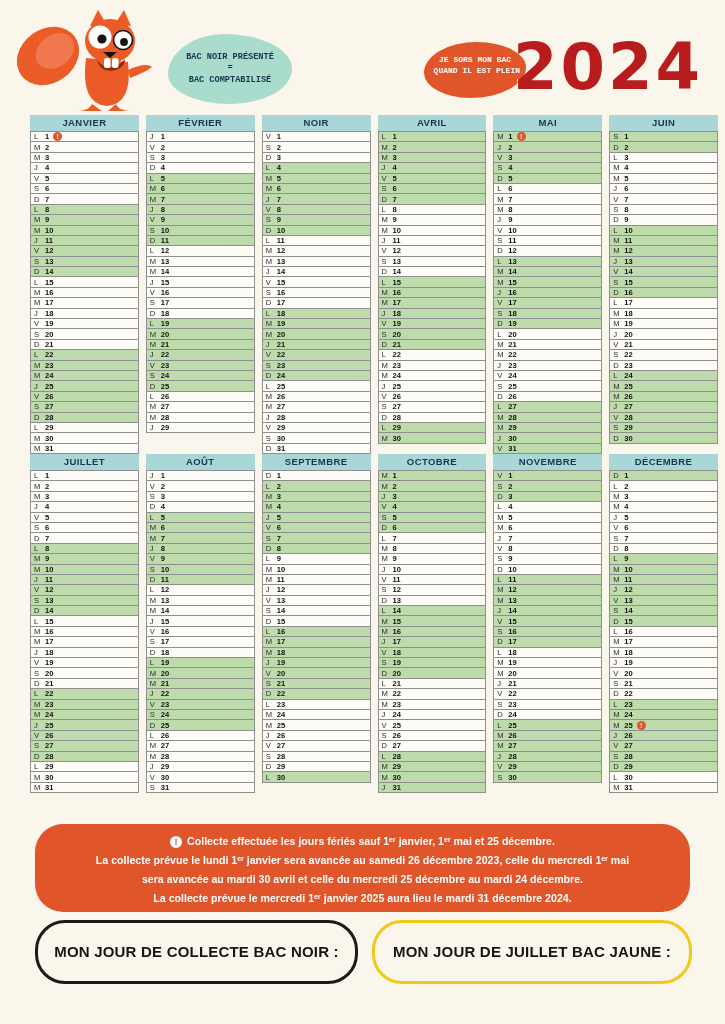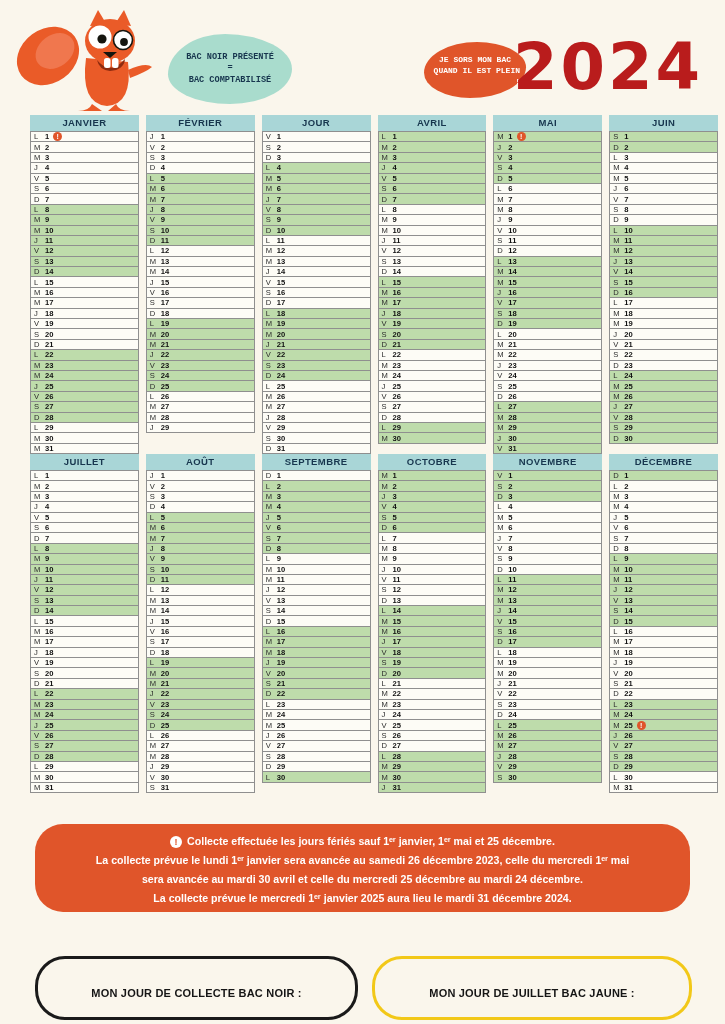--- a/index.html
+++ b/index.html
@@ -41,22 +41,22 @@
   
   .footer-note { position:absolute; left:35px; top:824px; width:655px; height:88px;
                  background:var(--accent-orange,#e0552a); border-radius:28px; color:#fff;
                  font-weight:bold; font-size:10.6px; line-height:19px; text-align:center; padding-top:8px; }
   .footer-note .line1 { display:flex; align-items:center; justify-content:center; gap:5px; }
   .info-icon { display:inline-block; width:12px; height:12px; border-radius:50%; background:#fff;
                color:var(--accent-orange,#e0552a); font-size:9px; line-height:12px; font-weight:bold; text-align:center; }
 
   
   .collect-box { position:absolute; top:920px; height:64px; border-radius:30px; background:var(--page-bg,#faf6ec);
-                 text-align:center; font-weight:bold; font-size:11px; color:#151515; padding-top:28px;
-                 letter-spacing:.2px;margin-top:36px; }
+                 text-align:center; font-weight:bold; font-size:15px; color:#151515; padding-top:20px;
+                 letter-spacing:.2px; }
   .collect-box.black  { left:35px;  width:323px; border:3px solid var(--box-black,#1a1a1a); }
   .collect-box.yellow { left:372px; width:320px; border:3px solid var(--box-yellow,#f2c818); }
 </style>
 </head>
 <body>
 
 <div id="page">
 
   <div class="mascot">
     <svg width="150" height="105" viewBox="0 0 150 105">
@@ -339,21 +339,21 @@
             <span class="day-letter">M</span>
             <span class="day-num">28</span>
           </div>
           <div class="day-row">
             <span class="day-letter">J</span>
             <span class="day-num">29</span>
           </div>
         </div>
       </div>
       <div class="month">
-        <div class="month-header">JOUR</div>
+        <div class="month-header">NOIR</div>
         <div class="month-days">
           <div class="day-row">
             <span class="day-letter">V</span>
             <span class="day-num">1</span>
           </div>
           <div class="day-row">
             <span class="day-letter">S</span>
             <span class="day-num">2</span>
           </div>
           <div class="day-row">

